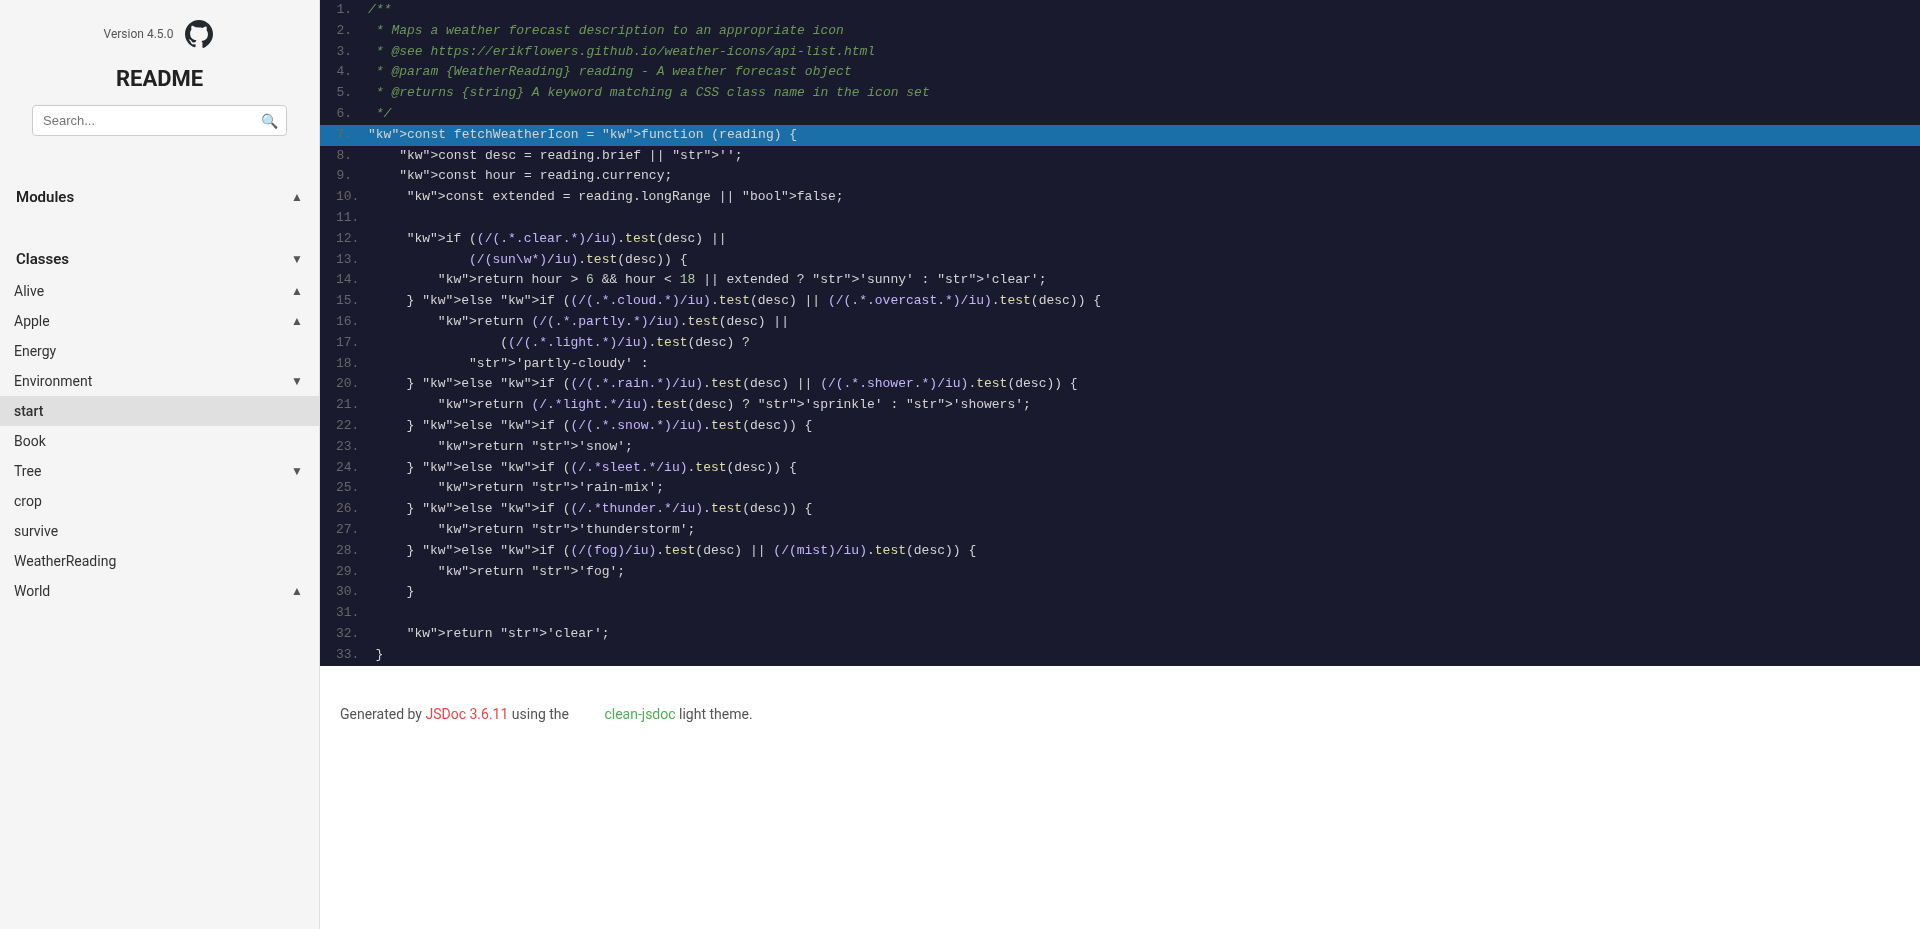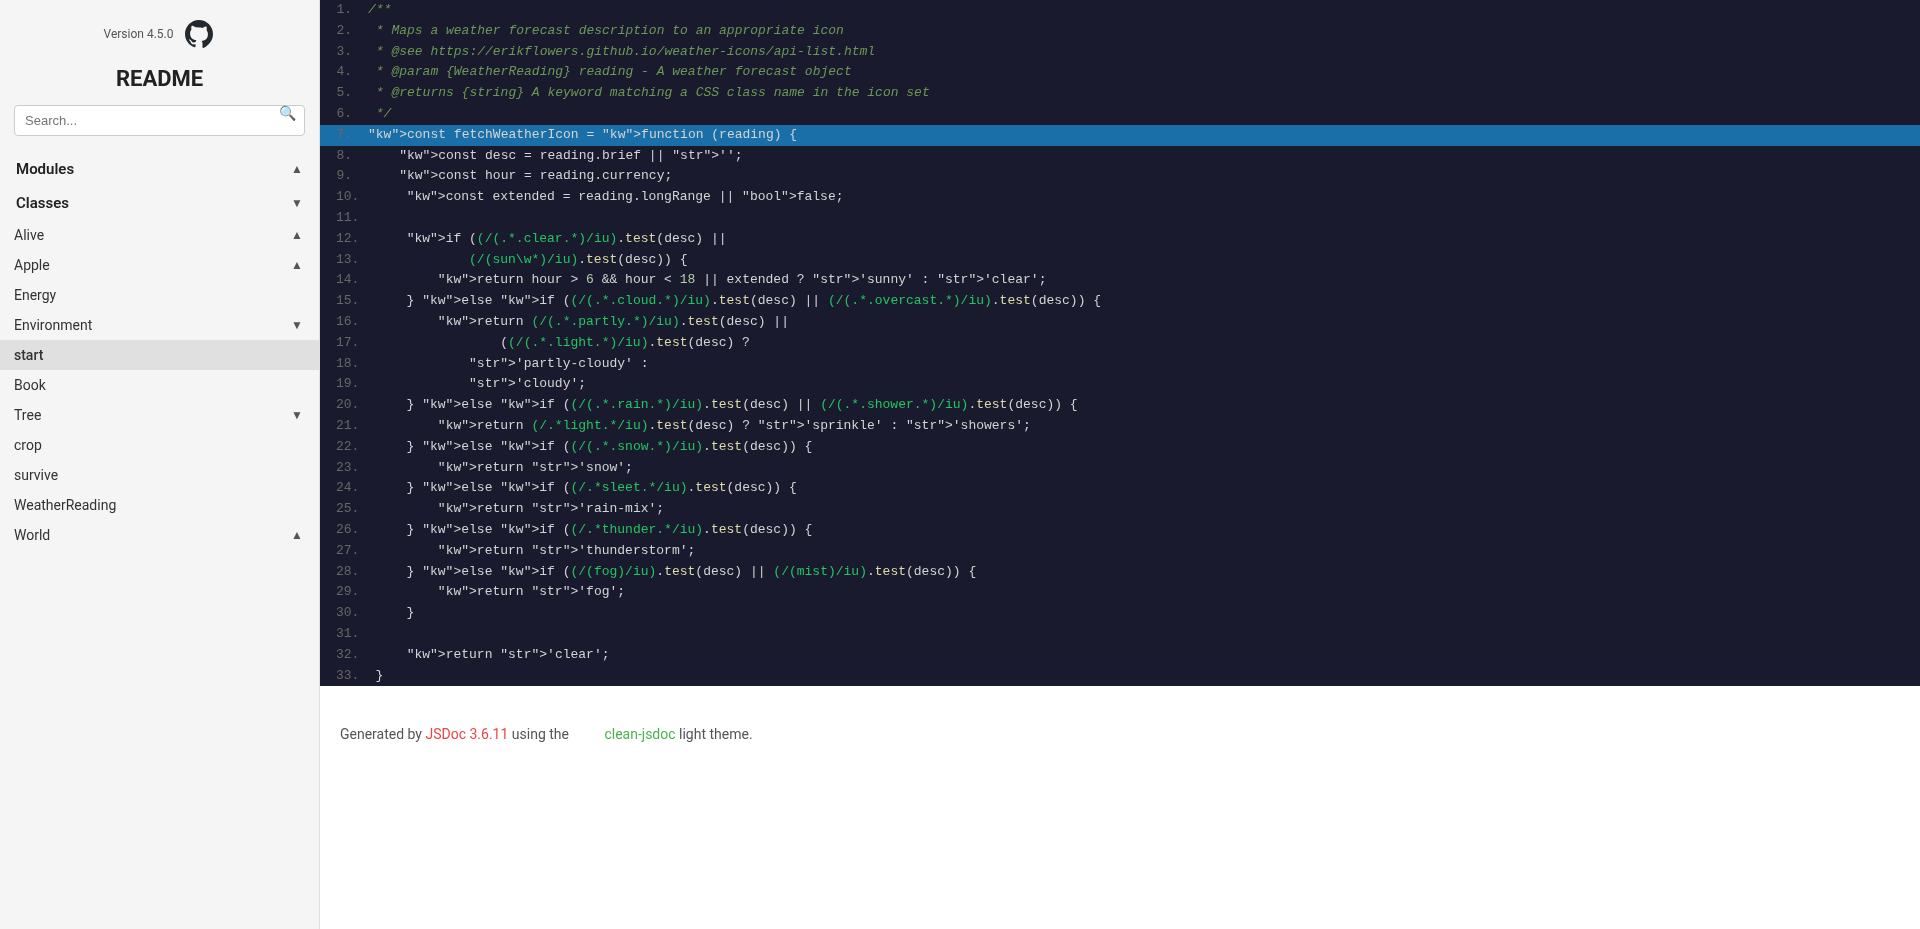--- a/index.html
+++ b/index.html
@@ -37,24 +37,24 @@
 
     .sidebar-readme {
       text-align: center;
       font-size: 22px;
       font-weight: bold;
       color: #222;
       padding: 6px 0 14px;
     }
 
     .sidebar-search {
-      margin: 0 14px 16px;
+      margin: 0 32px 16px;
       position: relative;
       display: flex;
-      align-items: flex-start;
+      align-items: center;
     }
 
     .sidebar-search input {
       width: 100%;
       padding: 7px 32px 7px 10px;
       border: 1px solid #ccc;
       border-radius: 4px;
       font-size: 13px;
       background: #fff;
       color: #333;
@@ -63,20 +63,21 @@
 
     .sidebar-search .search-icon-wrap {
       position: absolute;
       right: 8px;
       color: #999;
       font-size: 14px;
     }
 
     .sidebar-section {
       padding: 0;
+      margin-top: 28px;
     }
 
     .sidebar-section-header {
       display: flex;
       align-items: center;
       justify-content: space-between;
       padding: 8px 16px;
       font-size: 15px;
       font-weight: 600;
       color: #222;
@@ -148,21 +149,21 @@
     }
 
     .line-content {
       padding: 0 8px;
       white-space: pre;
       color: #d4d4d4;
       flex: 1;
     } 
     .fn { color: #dcdcaa; } 
     .cm { color: #6a9955; font-style: italic; }
-    .rx { color: #22c55e; }
+    .rx { color: #c4b5fd; }
     .num { color: #b5cea8; }
 
     
     .footer-area {
       padding: 40px 20px 20px;
       color: #555;
       font-size: 14px;
       background: #fff;
     }
 
@@ -338,24 +339,20 @@
         </div>
         <div class="code-line">
           <span class="line-num">17.</span>
           <span class="line-content">                (<span class="rx">(/(.*.light.*)/iu)</span>.<span class="fn">test</span>(desc) ?</span>
         </div>
         <div class="code-line">
           <span class="line-num">18.</span>
           <span class="line-content">            <span class="&lt;span">"str"</span>&gt;'partly-cloudy' :</span>
         </div>
         <div class="code-line">
-          <span class="line-num">19.</span>
-          <span class="line-content">            <span class="&lt;span">"str"</span>&gt;'cloudy';</span>
-        </div>
-        <div class="code-line">
           <span class="line-num">20.</span>
           <span class="line-content">    } <span class="&lt;span">"kw"</span>&gt;else <span class="&lt;span">"kw"</span>&gt;if (<span class="rx">(/(.*.rain.*)/iu)</span>.<span class="fn">test</span>(desc) || <span class="rx">(/(.*.shower.*)/iu)</span>.<span class="fn">test</span>(desc)) {</span>
         </div>
         <div class="code-line">
           <span class="line-num">21.</span>
           <span class="line-content">        <span class="&lt;span">"kw"</span>&gt;return <span class="rx">(/.*light.*/iu)</span>.<span class="fn">test</span>(desc) ? <span class="&lt;span">"str"</span>&gt;'sprinkle' : <span class="&lt;span">"str"</span>&gt;'showers';</span>
         </div>
         <div class="code-line">
           <span class="line-num">22.</span>
           <span class="line-content">    } <span class="&lt;span">"kw"</span>&gt;else <span class="&lt;span">"kw"</span>&gt;if (<span class="rx">(/(.*.snow.*)/iu)</span>.<span class="fn">test</span>(desc)) {</span>

